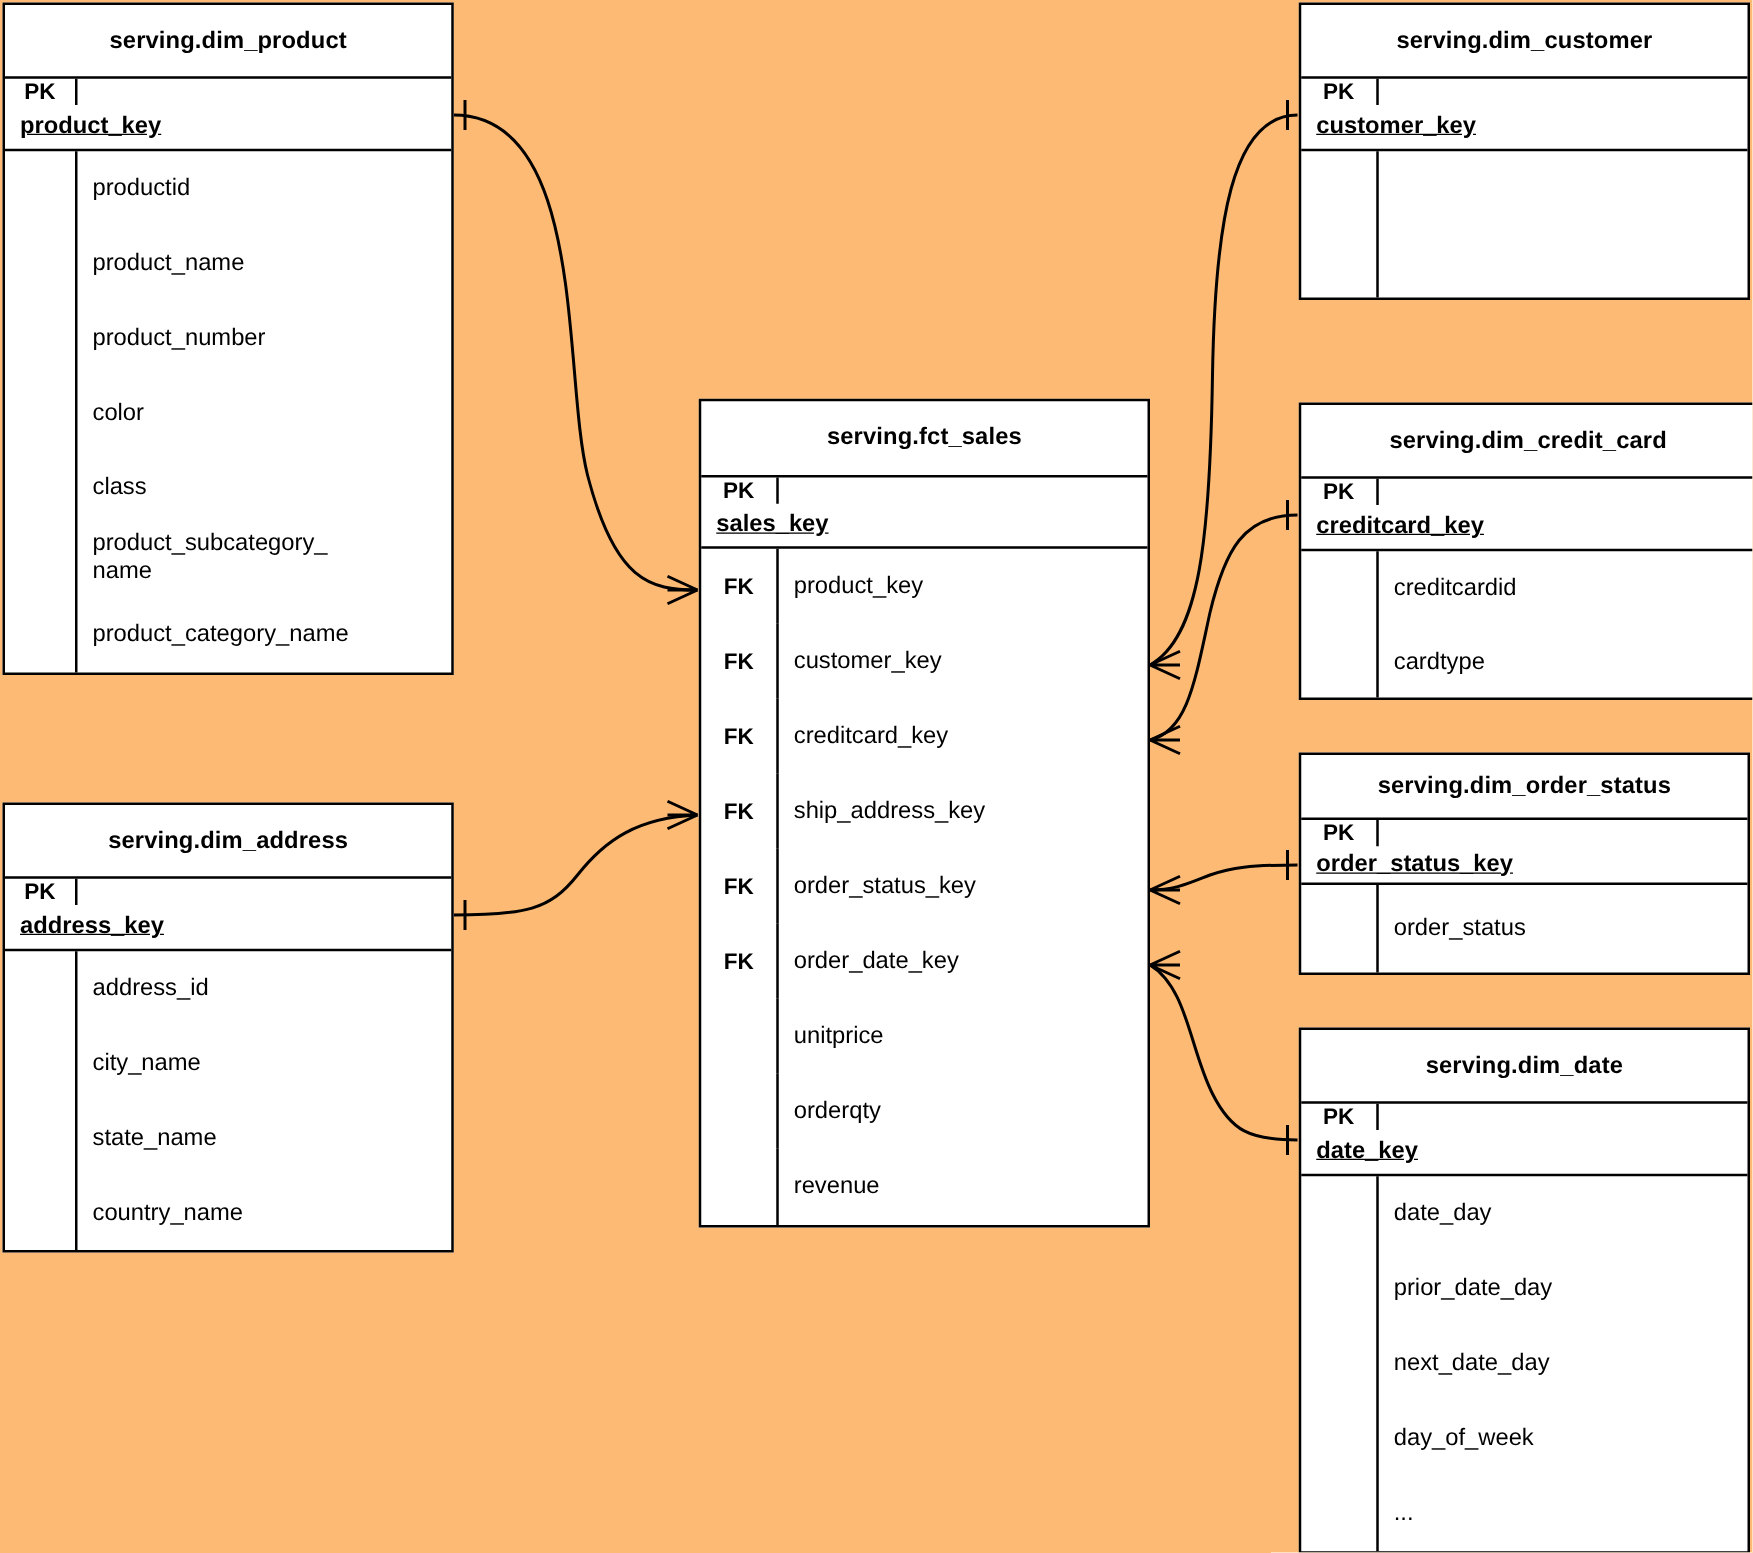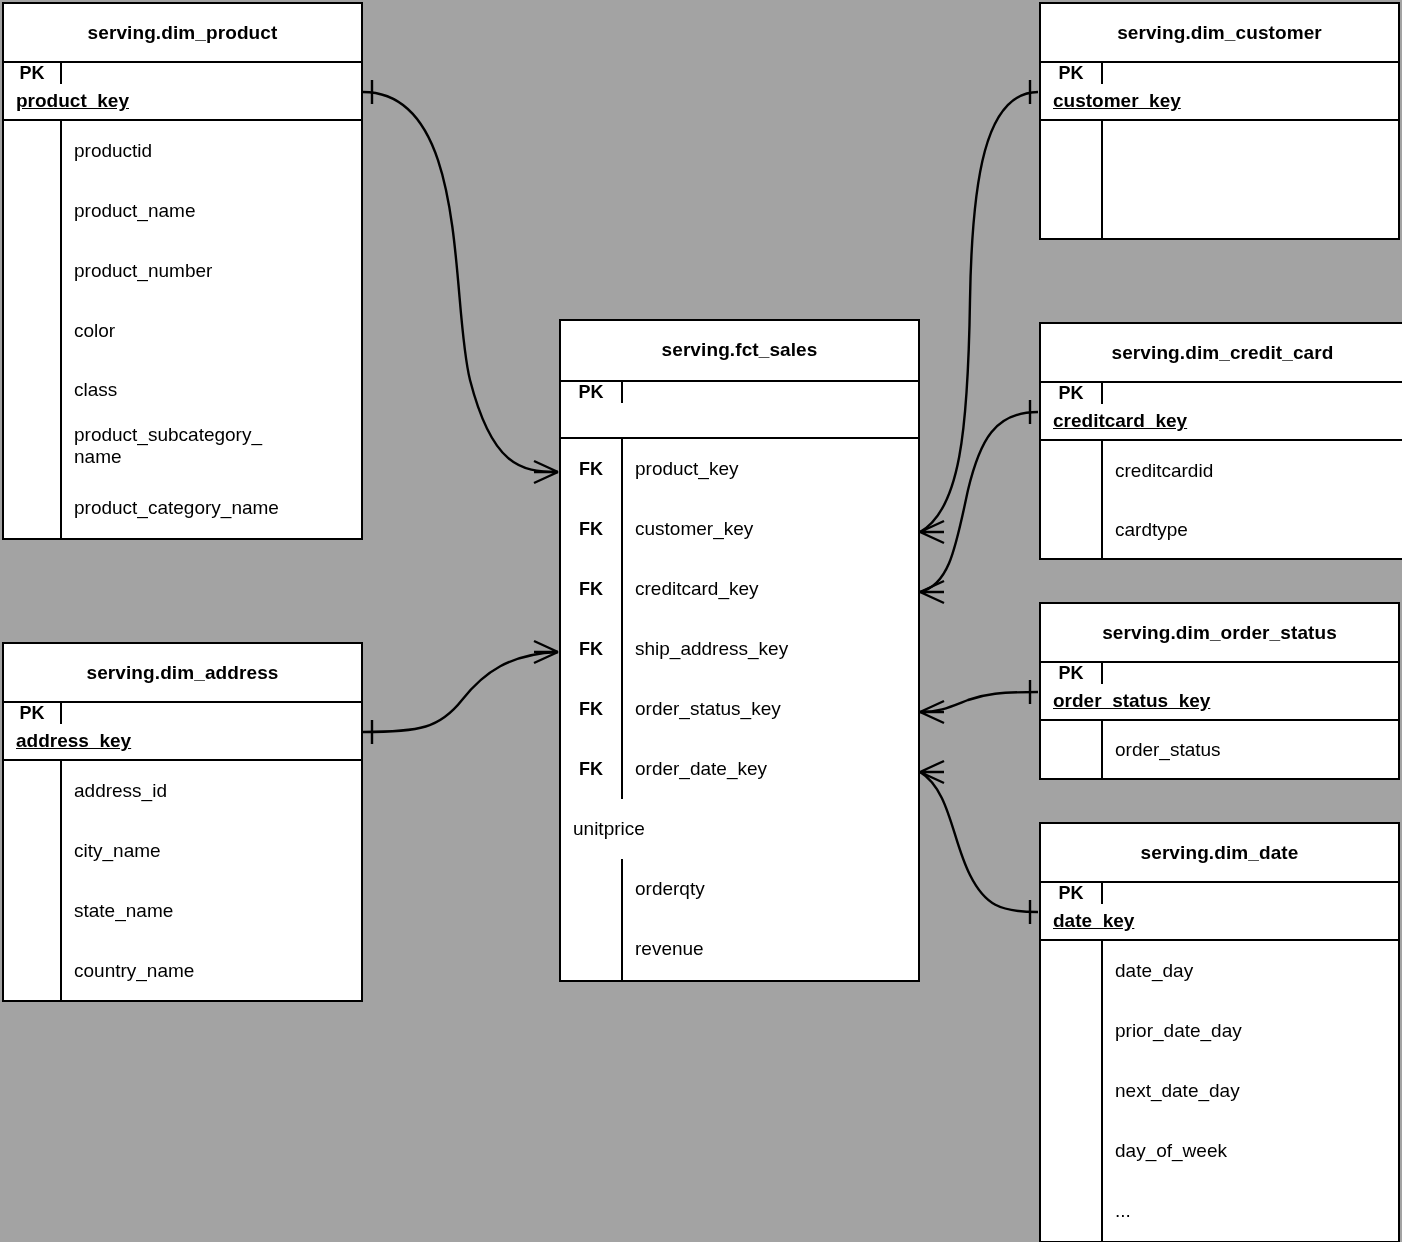--- a/index.html
+++ b/index.html
@@ -1,19 +1,19 @@
 <!DOCTYPE html>
 <html><head>
 <meta charset="utf-8">
 <style>
   html,body{margin:0;padding:0;background:#ffffff;}
   #canvas{
     position:relative;
     width:1402px;height:1242px;
-    background:#a3a3a3;
+    background:#fdba74;
     font-family:"Liberation Sans","DejaVu Sans",sans-serif;
     overflow:hidden;
   }
   
   .entity{
     position:absolute;
     box-sizing:border-box;
     border:2px solid #000;
     background:#fff;
     display:flex;
@@ -165,20 +165,21 @@
         <div class="attr" style="height:60px;">state_name</div>
         <div class="attr" style="height:59px;">country_name</div>
       </div>
     </div>
   </div>
 
   <div class="entity" style="left:559px;top:319px;width:361px;height:663px;">
     <div class="ent-title" style="height:62px;">serving.fct_sales</div>
     <div class="row pkrow" style="height:58px;">
       <div class="kcell" style="width:62px;">PK</div>
+      <div class="fcell key">sales_key</div>
     </div>
     <div class="bodyblock">
       <div class="attrcol" style="flex:1;">
         <div class="row" style="height:60px;">
           <div class="kcell" style="width:62px;">FK</div>
           <div class="fcell">product_key</div>
         </div>
         <div class="row" style="height:60px;">
           <div class="kcell" style="width:62px;">FK</div>
           <div class="fcell">customer_key</div>
@@ -192,21 +193,21 @@
           <div class="fcell">ship_address_key</div>
         </div>
         <div class="row" style="height:60px;">
           <div class="kcell" style="width:62px;">FK</div>
           <div class="fcell">order_status_key</div>
         </div>
         <div class="row" style="height:60px;">
           <div class="kcell" style="width:62px;">FK</div>
           <div class="fcell">order_date_key</div>
         </div>
-        <div class="row" style="height:60px;flex-direction:column;">
+        <div class="row" style="height:60px;">
           <div class="kcell blank" style="width:62px;"></div>
           <div class="fcell">unitprice</div>
         </div>
         <div class="row" style="height:60px;">
           <div class="kcell blank" style="width:62px;"></div>
           <div class="fcell">orderqty</div>
         </div>
         <div class="row" style="height:61px;">
           <div class="kcell blank" style="width:62px;"></div>
           <div class="fcell">revenue</div>
@@ -243,21 +244,21 @@
 
   <div class="entity" style="left:1039px;top:602px;width:361px;height:178px;">
     <div class="ent-title" style="height:59px;">serving.dim_order_status</div>
     <div class="row pkrow" style="height:58px;">
       <div class="kcell" style="width:62px;">PK</div>
       <div class="fcell key">order_status_key</div>
     </div>
     <div class="bodyblock">
       <div class="leftcol" style="width:62px;"></div>
       <div class="attrcol">
-        <div class="attr" style="height:57px;text-align:right;">order_status</div>
+        <div class="attr" style="height:70px;text-align:right;">order_status</div>
       </div>
     </div>
   </div>
 
   <div class="entity" style="left:1039px;top:822px;width:361px;height:421px;">
     <div class="ent-title" style="height:59px;">serving.dim_date</div>
     <div class="row pkrow" style="height:58px;">
       <div class="kcell" style="width:62px;">PK</div>
       <div class="fcell key">date_key</div>
     </div>

